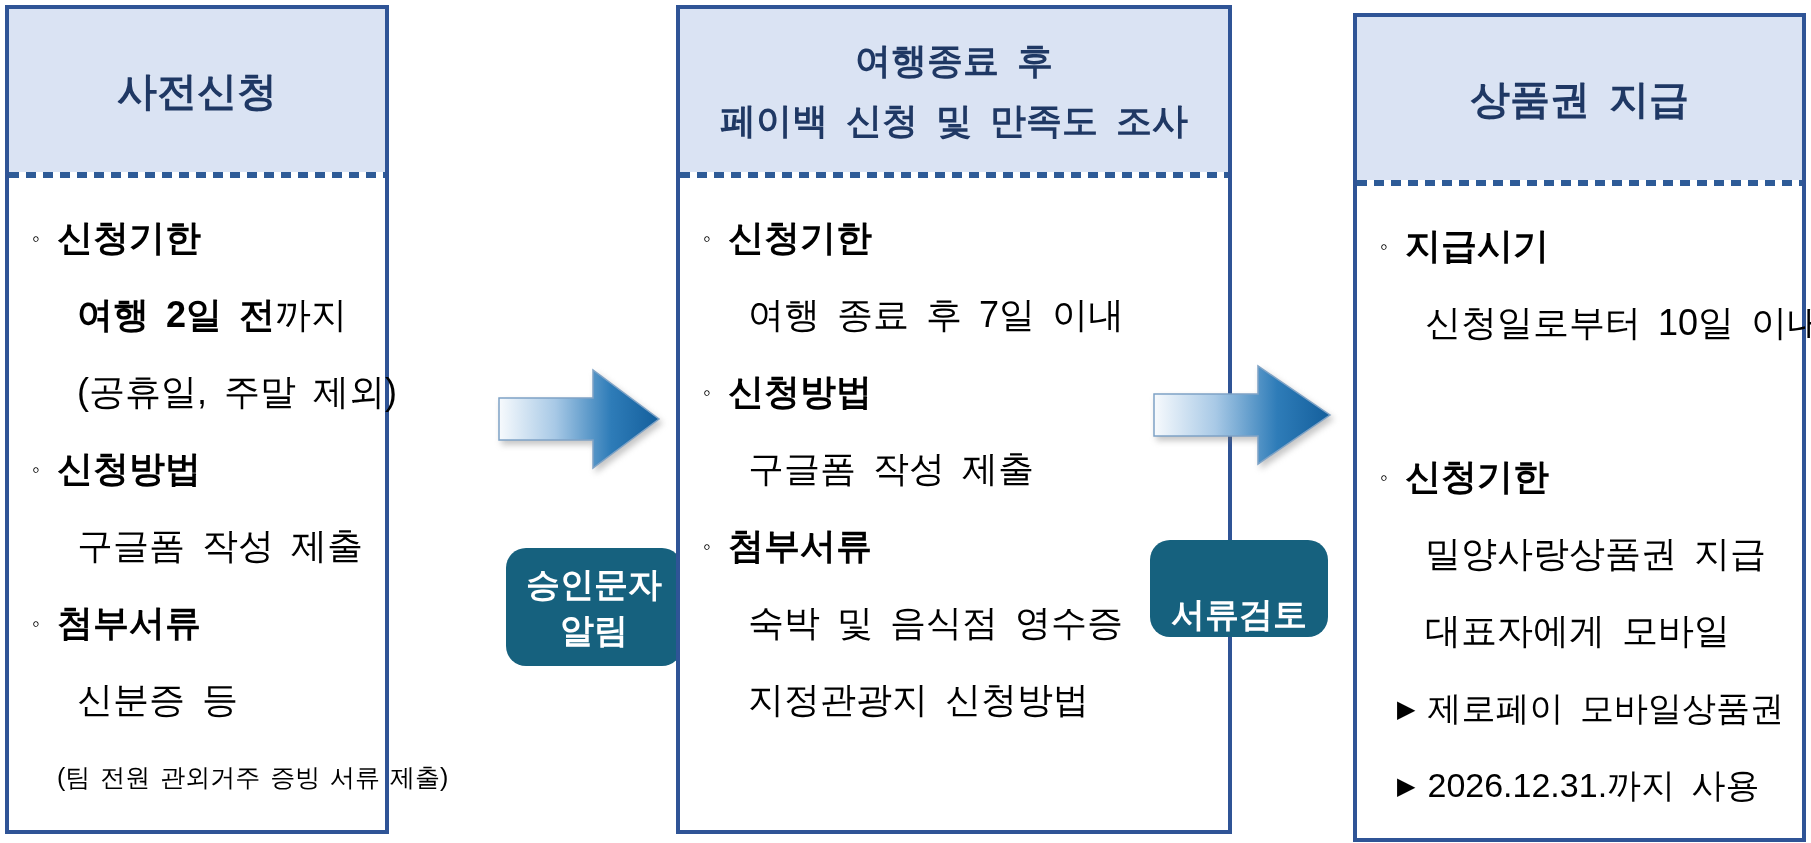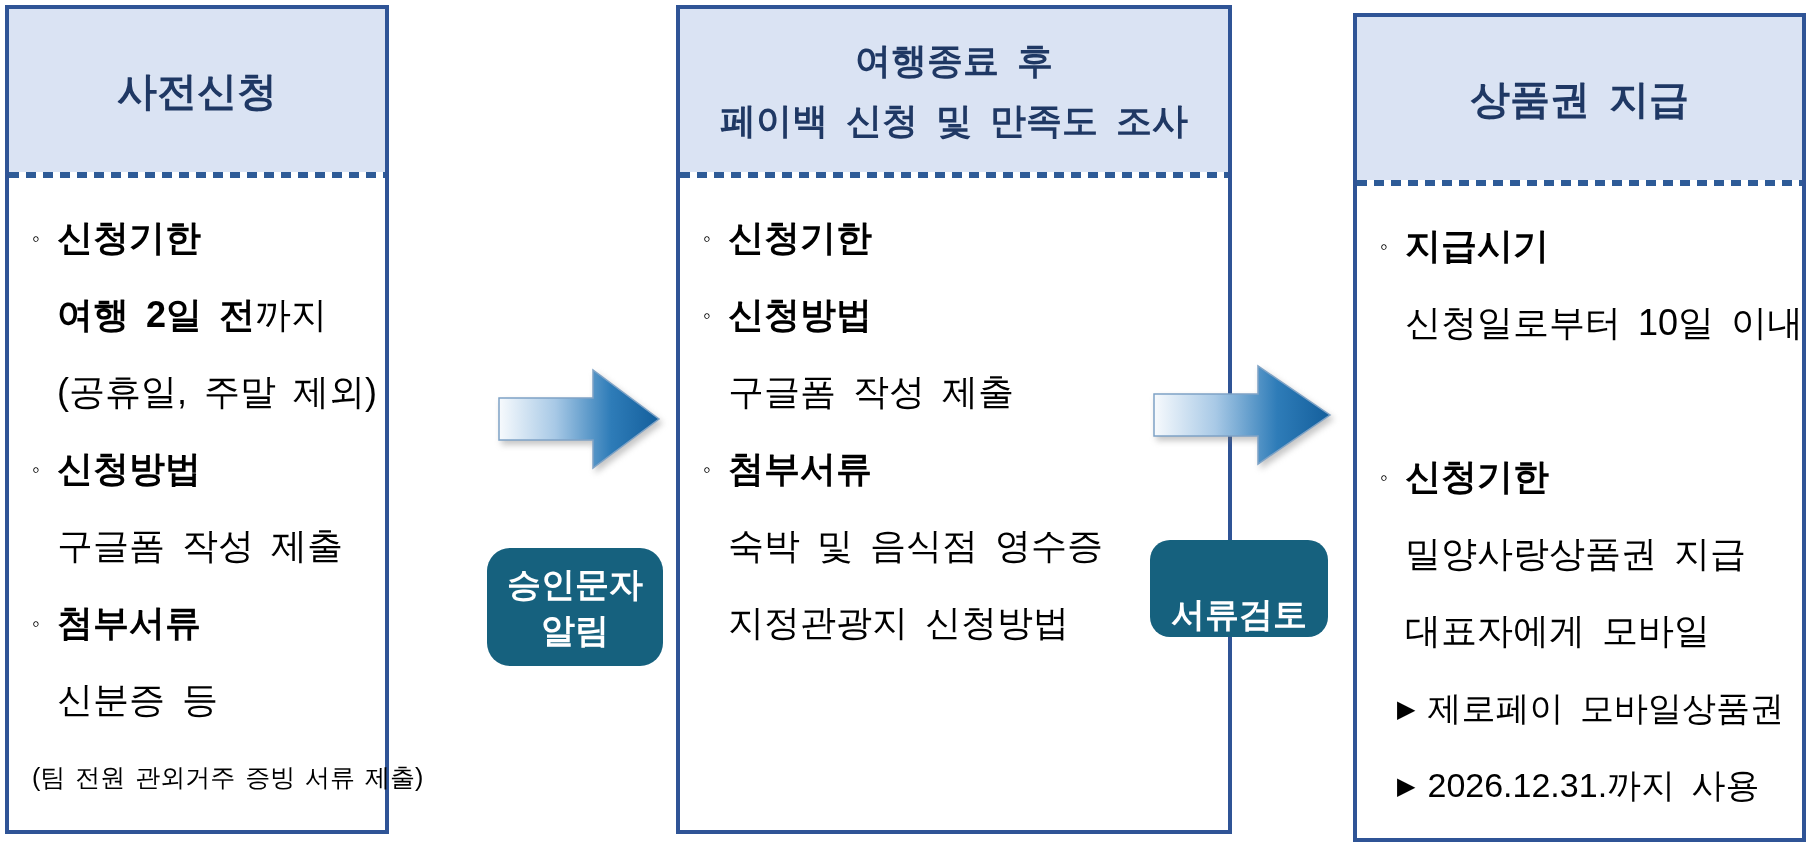--- a/index.html
+++ b/index.html
@@ -54,22 +54,22 @@
   .line.heading { font-weight: 700; }
   .bullet {
     font-size: 22px;
     width: 22px;
     margin-right: 10px;
     display: inline-block;
     text-align: center;
     font-weight: 400;
   }
   .bold-label { font-weight: 700; }
-  .line.indent { padding-left: 48px; }
-  .line.small { padding-left: 23px; font-size: 25px; word-spacing: 3px; }
+  .line.indent { padding-left: 68px; }
+  .line.small { padding-left: 48px; font-size: 25px; word-spacing: 3px; }
   .line.tri { padding-left: 40px; font-size: 34px; }
   .tri-bullet { font-size: 24px; margin-right: 12px; }
   .line.spacer { }
   .arrow { position: absolute; filter: drop-shadow(3px 4px 3px rgba(110,110,110,0.40)); }
   .badge {
     position: absolute;
     box-sizing: border-box;
     background: #16617E;
     border-radius: 20px;
     color: #ffffff;
@@ -132,37 +132,40 @@
       <linearGradient id="ag1" x1="0" y1="0" x2="1" y2="0">
         <stop offset="0" stop-color="#F7FAFD"></stop>
         <stop offset="0.35" stop-color="#A8C9E6"></stop>
         <stop offset="0.7" stop-color="#2E7CB8"></stop>
         <stop offset="1" stop-color="#145F9C"></stop>
       </linearGradient>
     </defs>
     <path d="M2,36 H96 V8 L162,57 L96,106 V78 H2 Z" fill="url(#ag1)" stroke="#7FA3C6" stroke-width="1.5"></path>
   </svg>
 
-  <div class="badge" style="left:487px; top:548px; width:176px; height:118px;border-radius:23px;">
+  <div class="badge" style="left:506px; top:548px; width:176px; height:118px;">
     <div>승인문자</div>
     <div>알림</div>
   </div>
 
   <section class="box" style="left:676px; width:556px;">
     <header class="box-header">
       <div class="box-title two-line">
         <div>여행종료 후</div>
         <div>페이백 신청 및 만족도 조사</div>
       </div>
     </header>
     <div class="sep"></div>
     <div class="box-body">
       <div class="line heading">
         <span class="bullet">◦</span>
         <span class="bold-label">신청기한</span>
+      </div>
+      <div class="line indent">
+        <span>여행 종료 후 7일 이내</span>
       </div>
       <div class="line heading">
         <span class="bullet">◦</span>
         <span class="bold-label">신청방법</span>
       </div>
       <div class="line indent">
         <span>구글폼 작성 제출</span>
       </div>
       <div class="line heading">
         <span class="bullet">◦</span>

